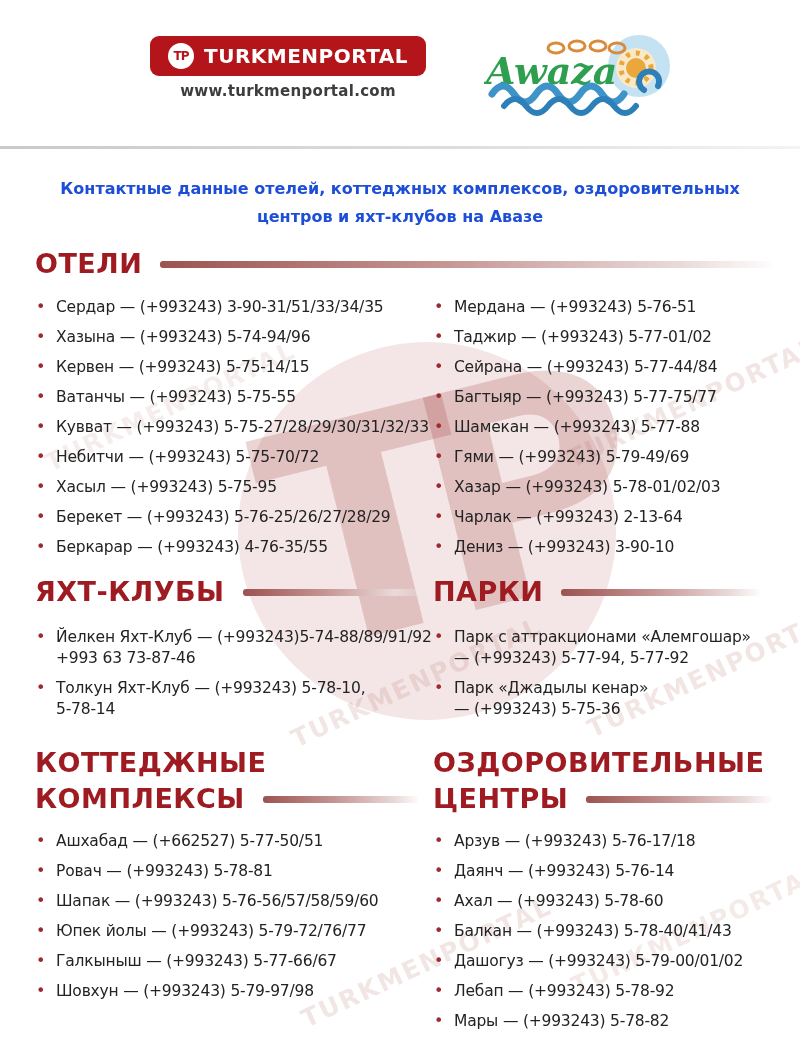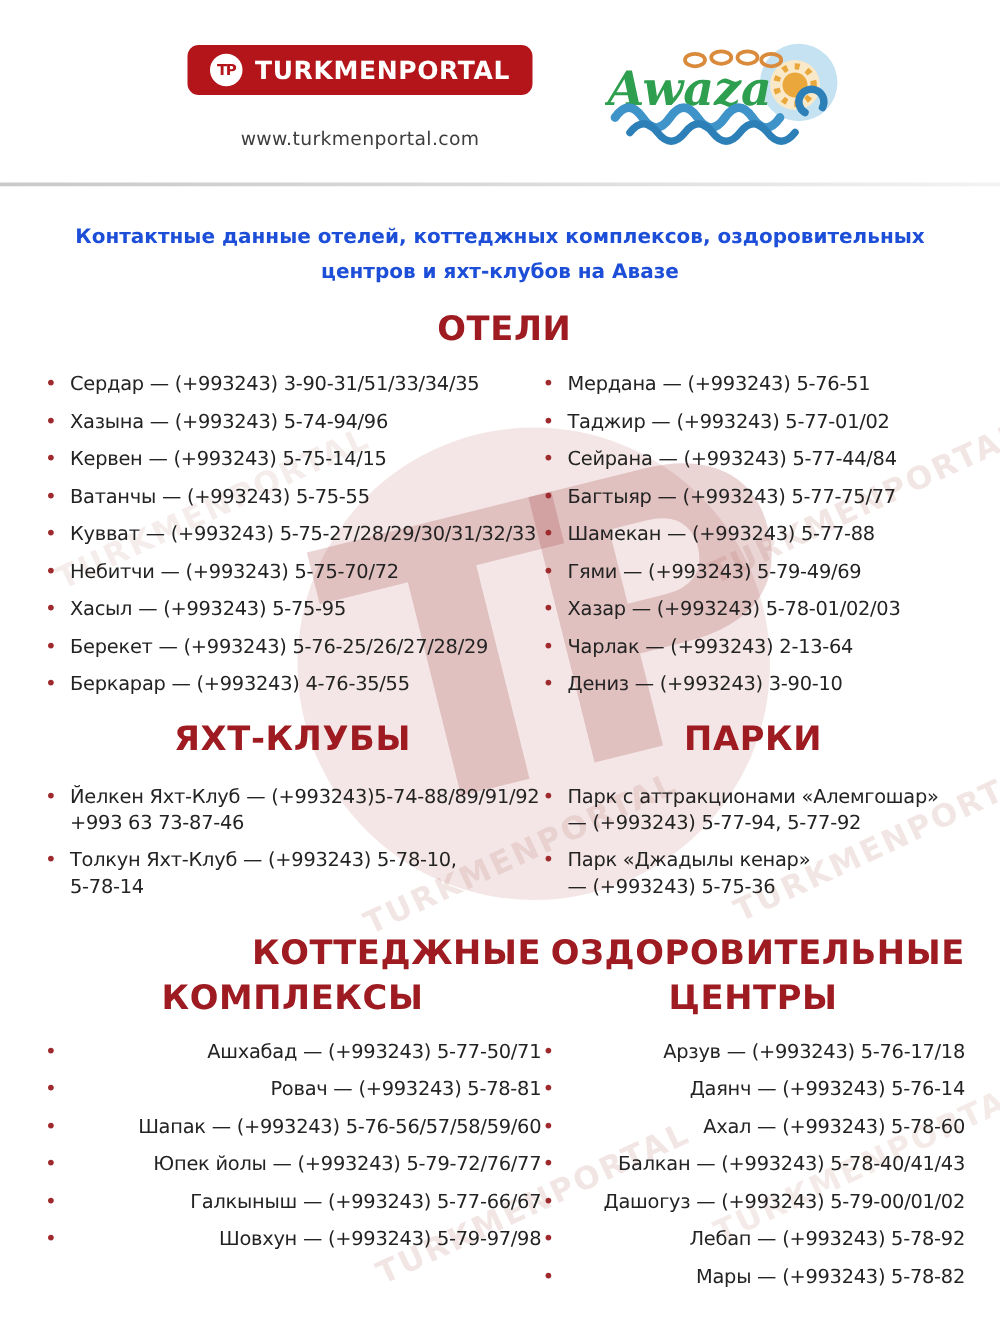--- a/index.html
+++ b/index.html
@@ -20,48 +20,48 @@
   
   .header { position:relative; z-index:1; display:flex; align-items:flex-start;
             padding:36px 0 0 150px; gap:58px; }
   .brand-block { display:flex; flex-direction:column; align-items:center; }
   .red-btn { display:flex; align-items:center; gap:10px; background:#B3151A;
              border-radius:9px; padding:7px 18px; }
   .tp-circle { width:26px; height:26px; border-radius:50%; background:#fff;
                display:flex; align-items:center; justify-content:center;
                color:#B3151A; font-size:12px; font-weight:bold; letter-spacing:-1px; }
   .red-btn .brand-name { color:#fff; font-size:20px; font-weight:bold; letter-spacing:0.5px; }
-  .site-url { margin-top:26px; color:#3d3d3d; font-size:15px; font-weight:normal; letter-spacing:0.3px; }
+  .site-url { margin-top:6px; color:#3d3d3d; font-size:15px; font-weight:bold; letter-spacing:0.3px; }
   .awaza { margin-top:-6px; }
   .hdr-divider { position:relative; z-index:1; margin-top:24px; height:3px;
                  background:linear-gradient(to right,#c9c9c9 0%,#dcdcdc 55%,#f3f3f3 100%); }
 
   
   .page-title { position:relative; z-index:1; margin:26px auto 0; max-width:690px;
                 text-align:center; font-size:16px; line-height:28px; font-weight:bold;
                 color:#1d4ed8; }
 
   
   .content { position:relative; z-index:1; padding:0 28px 0 35px; }
-  .head-row { display:flex; align-items:center;flex-direction:column; }
+  .head-row { display:flex; align-items:center; }
   .sec-h { color:#9E1B21; font-size:27px; font-weight:bold; letter-spacing:0.5px; line-height:34px; }
   .bar { flex:1; height:7px; margin-left:18px; border-radius:3px;
          background:linear-gradient(90deg,#9c5350 0%,#c49391 45%,#e9dad9 85%,rgba(243,236,235,0.15) 100%); }
   .grid { display:grid; grid-template-columns:398px 1fr; column-gap:0; }
   ul { list-style:none; }
   .item { position:relative; padding-left:21px; margin-bottom:9px; }
   .item::before { content:"•"; position:absolute; left:1px; top:0; color:#9E2A2D; font-size:16px; }
   .item .t { display:block; white-space:nowrap; font-size:15.5px; letter-spacing:-0.2px;
              line-height:21px; color:#232323; }
   .hotels-head { margin-top:16px; }
   .hotels-grid { margin-top:16px; }
   .mid-grid { margin-top:8px; }
   .mid-grid .head-row { margin-bottom:18px;text-align:center; }
   .mid-grid .head-row .bar { margin-right:12px; }
-  .bot-grid { margin-top:16px;text-align:right; }
+  .bot-grid { margin-top:16px; }
   .two-line-head { margin-bottom:14px; }
   .two-line-head .sec-h { line-height:36px; }
   .parks-col { padding-left:0; }
   .col-right { padding-left:0; }
 
   
   .footer { position:relative; z-index:1; display:flex; align-items:center;
             padding:22px 0 0 35px; gap:50px; }
 </style>
 </head>
@@ -222,21 +222,21 @@
       <div>
         <div class="two-line-head">
           <div class="sec-h">КОТТЕДЖНЫЕ</div>
           <div class="head-row">
             <span class="sec-h">КОМПЛЕКСЫ</span>
             <span class="bar" style="margin-right:14px;"></span>
           </div>
         </div>
         <ul>
           <li class="item">
-              <span class="t">Ашхабад — (+993243) 5-77-50/71</span>
+              <span class="t">Ашхабад — (+662527) 5-77-50/51</span>
             </li>
           <li class="item">
               <span class="t">Ровач — (+993243) 5-78-81</span>
             </li>
           <li class="item">
               <span class="t">Шапак — (+993243) 5-76-56/57/58/59/60</span>
             </li>
           <li class="item">
               <span class="t">Юпек йолы — (+993243) 5-79-72/76/77</span>
             </li>

